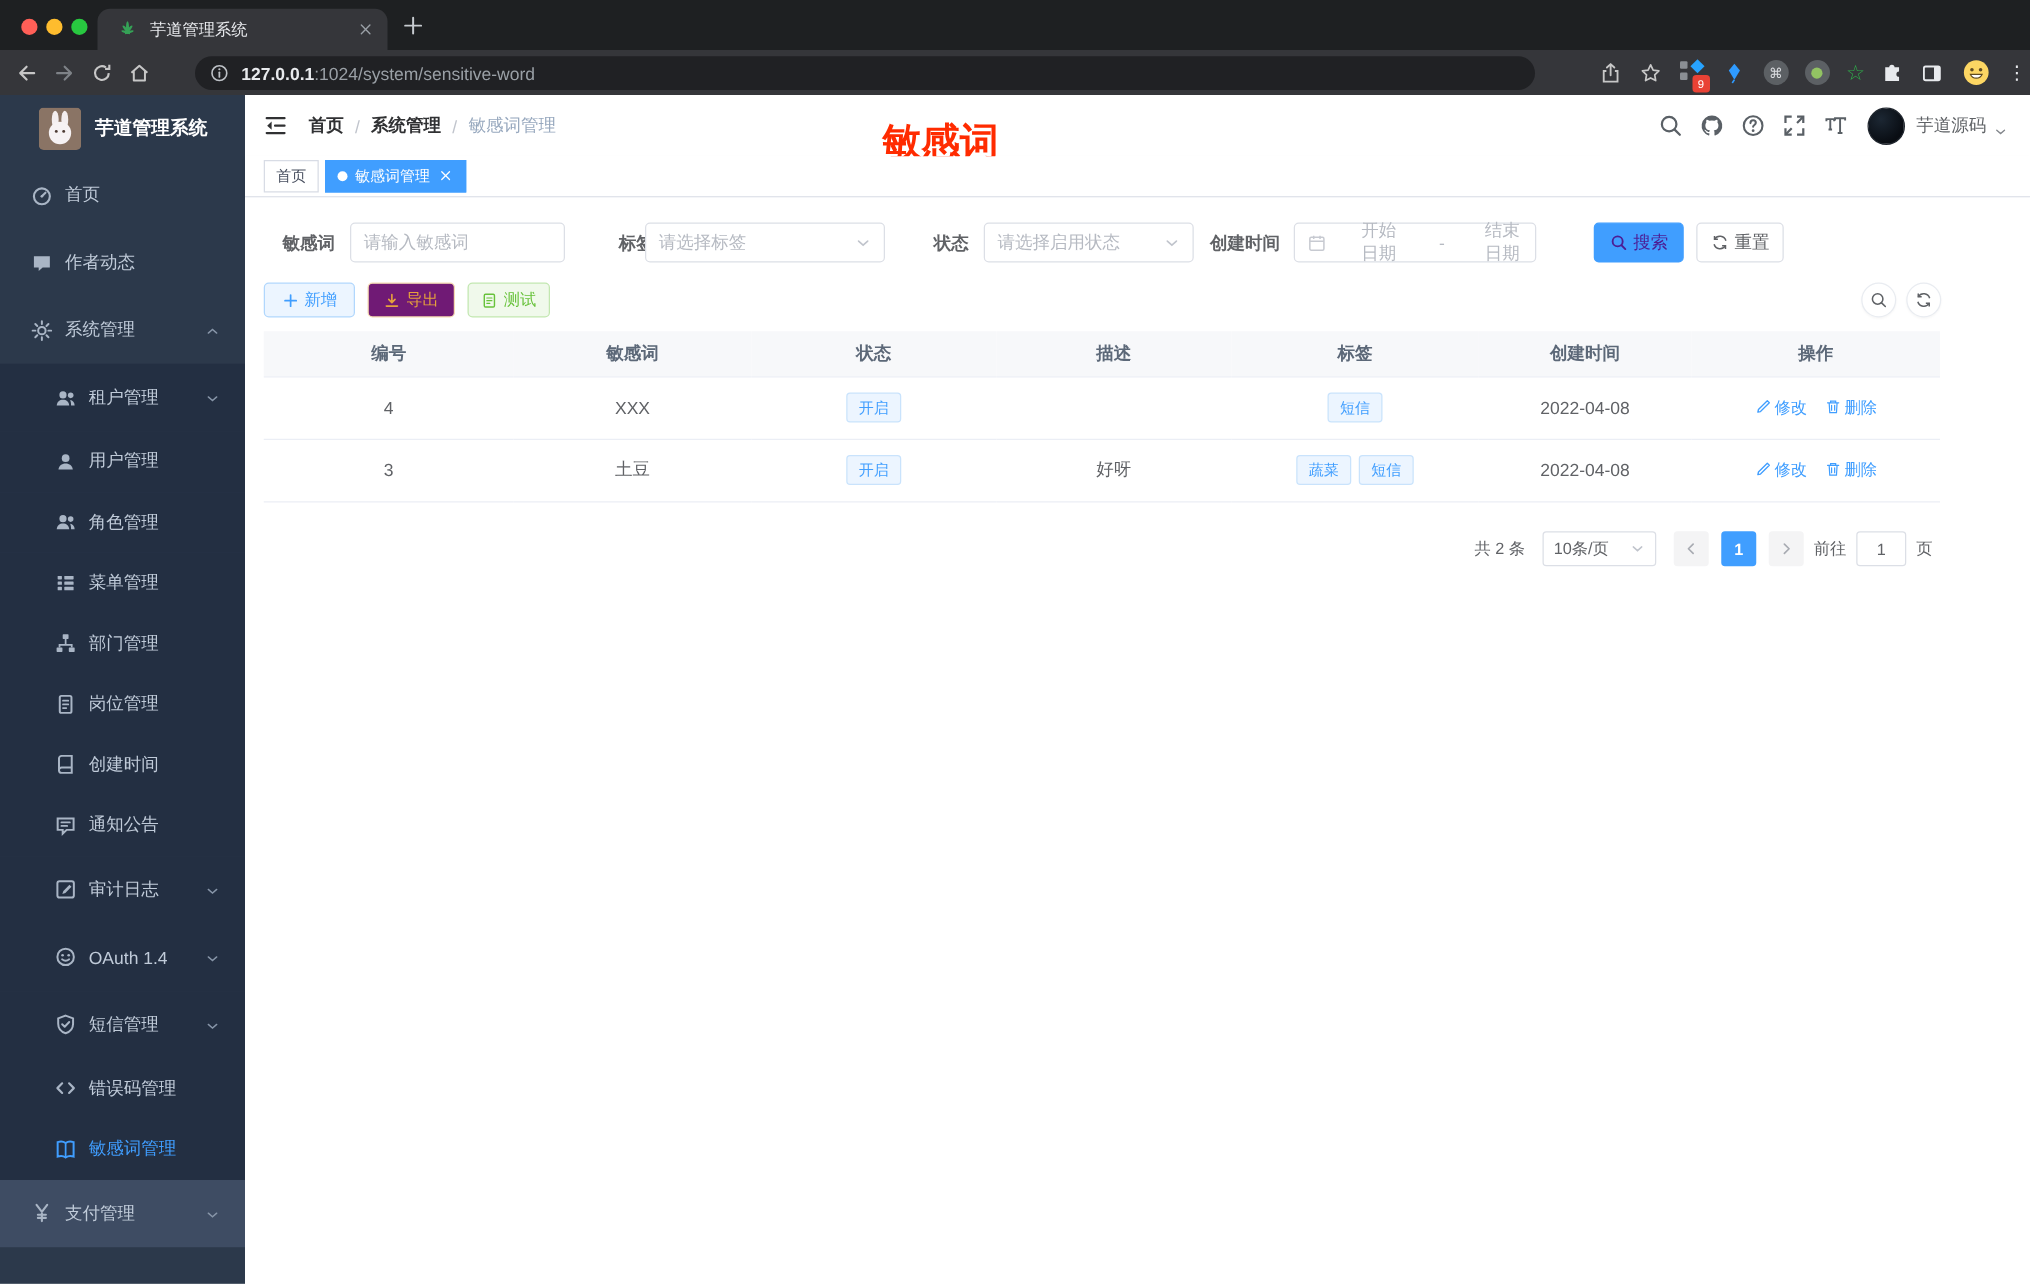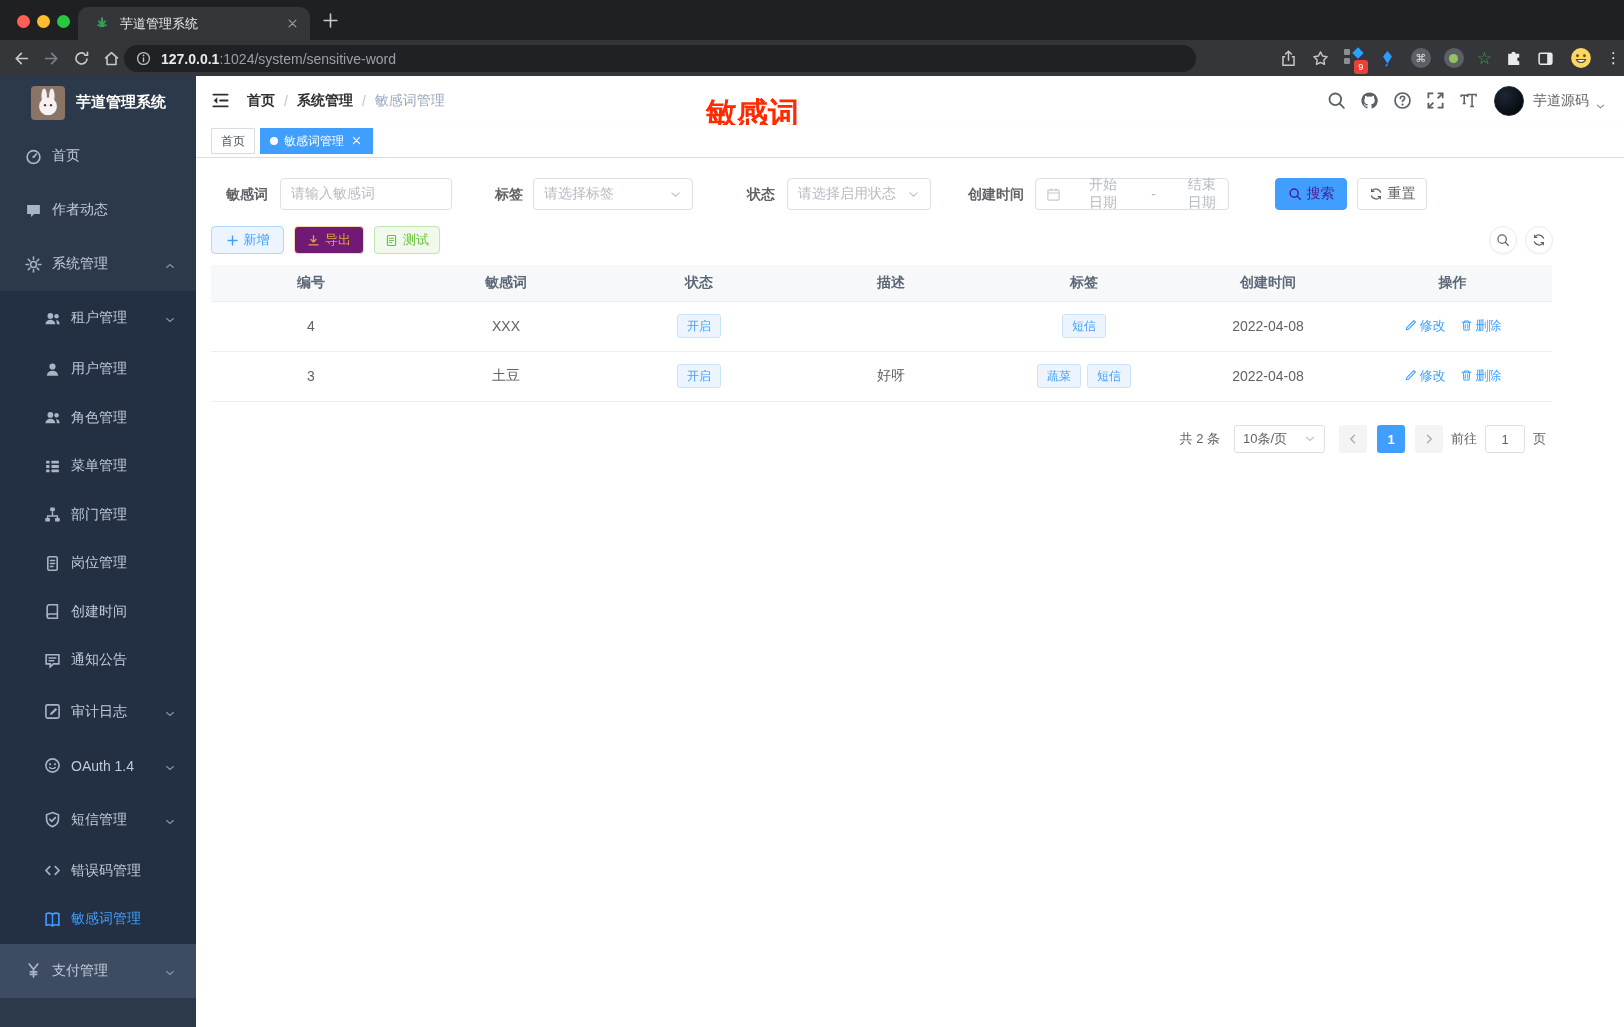--- a/index.html
+++ b/index.html
@@ -15,21 +15,21 @@
   .tl.g { left:57px; background:#28c840; }
   .btab { position:absolute; left:78px; top:7px; width:232px; height:33px; background:#35363a;
     border-radius:10px 10px 0 0; display:flex; align-items:center; padding:0 10px 0 16px; }
   .btab-title { color:#e8eaed; font-size:13px; margin-left:10px; flex:1; white-space:nowrap; overflow:hidden; }
   .btab-close { width:16px; height:16px; color:#9aa0a6; display:flex; align-items:center; justify-content:center; }
   .newtab { position:absolute; left:322px; top:12px; width:17px; height:17px; color:#c7cbd0; }
   .toolbar { position:absolute; left:0; top:40px; width:1624px; height:36px; background:#35363a;
     display:flex; align-items:center; }
   .nav-ic { width:17px; height:17px; color:#c7c7c7; margin-left:13px; flex:none; }
   .nav-ic.dim { color:#7e8287; }
-  .urlpill { position:absolute; left:124px; top:45px; width:1072px; height:27px; background:#202124;
+  .urlpill { position:absolute; left:156px; top:45px; width:1072px; height:27px; background:#202124;
     border-radius:14px; display:flex; align-items:center; padding:0 12px; }
   .urlpill .info { width:15px; height:15px; color:#bdc1c6; margin-right:10px; flex:none; }
   .url-host { color:#e8eaed; font-size:14px; font-weight:700; }
   .url-rest { color:#9aa0a6; font-size:14px; }
   .tb-right { position:absolute; top:40px; right:0; height:36px; display:flex; align-items:center; }
   .tb-ic { width:17px; height:17px; color:#c7c7c7; margin-right:15px; position:relative; flex:none; }
   .extgrid { width:18px; height:18px; position:relative; margin-right:17px; }
   .extgrid .sq { position:absolute; width:6px; height:6px; background:#8b8f94; border-radius:1px; }
   .extgrid .dia { position:absolute; right:0; top:0; width:8px; height:8px; background:#27a3ff; transform:rotate(45deg); }
   .extbadge { position:absolute; right:-6px; bottom:-7px; min-width:14px; height:14px; background:#e94235;
@@ -489,30 +489,30 @@
         </div>
       </div>
 
     <div class="content">
 
       <span class="flabel" style="left:30px;">敏感词</span>
       <div class="fctl" style="left:84px;width:172px;">
         <span class="ph">请输入敏感词</span>
       </div>
       <span class="flabel" style="left:299px;">标签</span>
-      <div class="fctl" style="left:337px;width:160px;">
+      <div class="fctl" style="left:320px;width:192px;">
         <span class="ph">请选择标签</span>
         <span class="scaret">
           <svg viewBox="0 0 16 16" width="13" height="13">
               <path d="M3.5 6l4.5 4 4.5-4" fill="none" stroke="currentColor" stroke-width="1.6" stroke-linecap="round"></path>
             </svg>
         </span>
       </div>
       <span class="flabel" style="left:551px;">状态</span>
-      <div class="fctl" style="left:591px;width:144px;">
+      <div class="fctl" style="left:591px;width:168px;">
         <span class="ph">请选择启用状态</span>
         <span class="scaret">
           <svg viewBox="0 0 16 16" width="13" height="13">
               <path d="M3.5 6l4.5 4 4.5-4" fill="none" stroke="currentColor" stroke-width="1.6" stroke-linecap="round"></path>
             </svg>
         </span>
       </div>
       <span class="flabel" style="left:772px;">创建时间</span>
       <div class="fctl" style="left:839px;width:194px;gap:20px;">
         <span class="calic">

